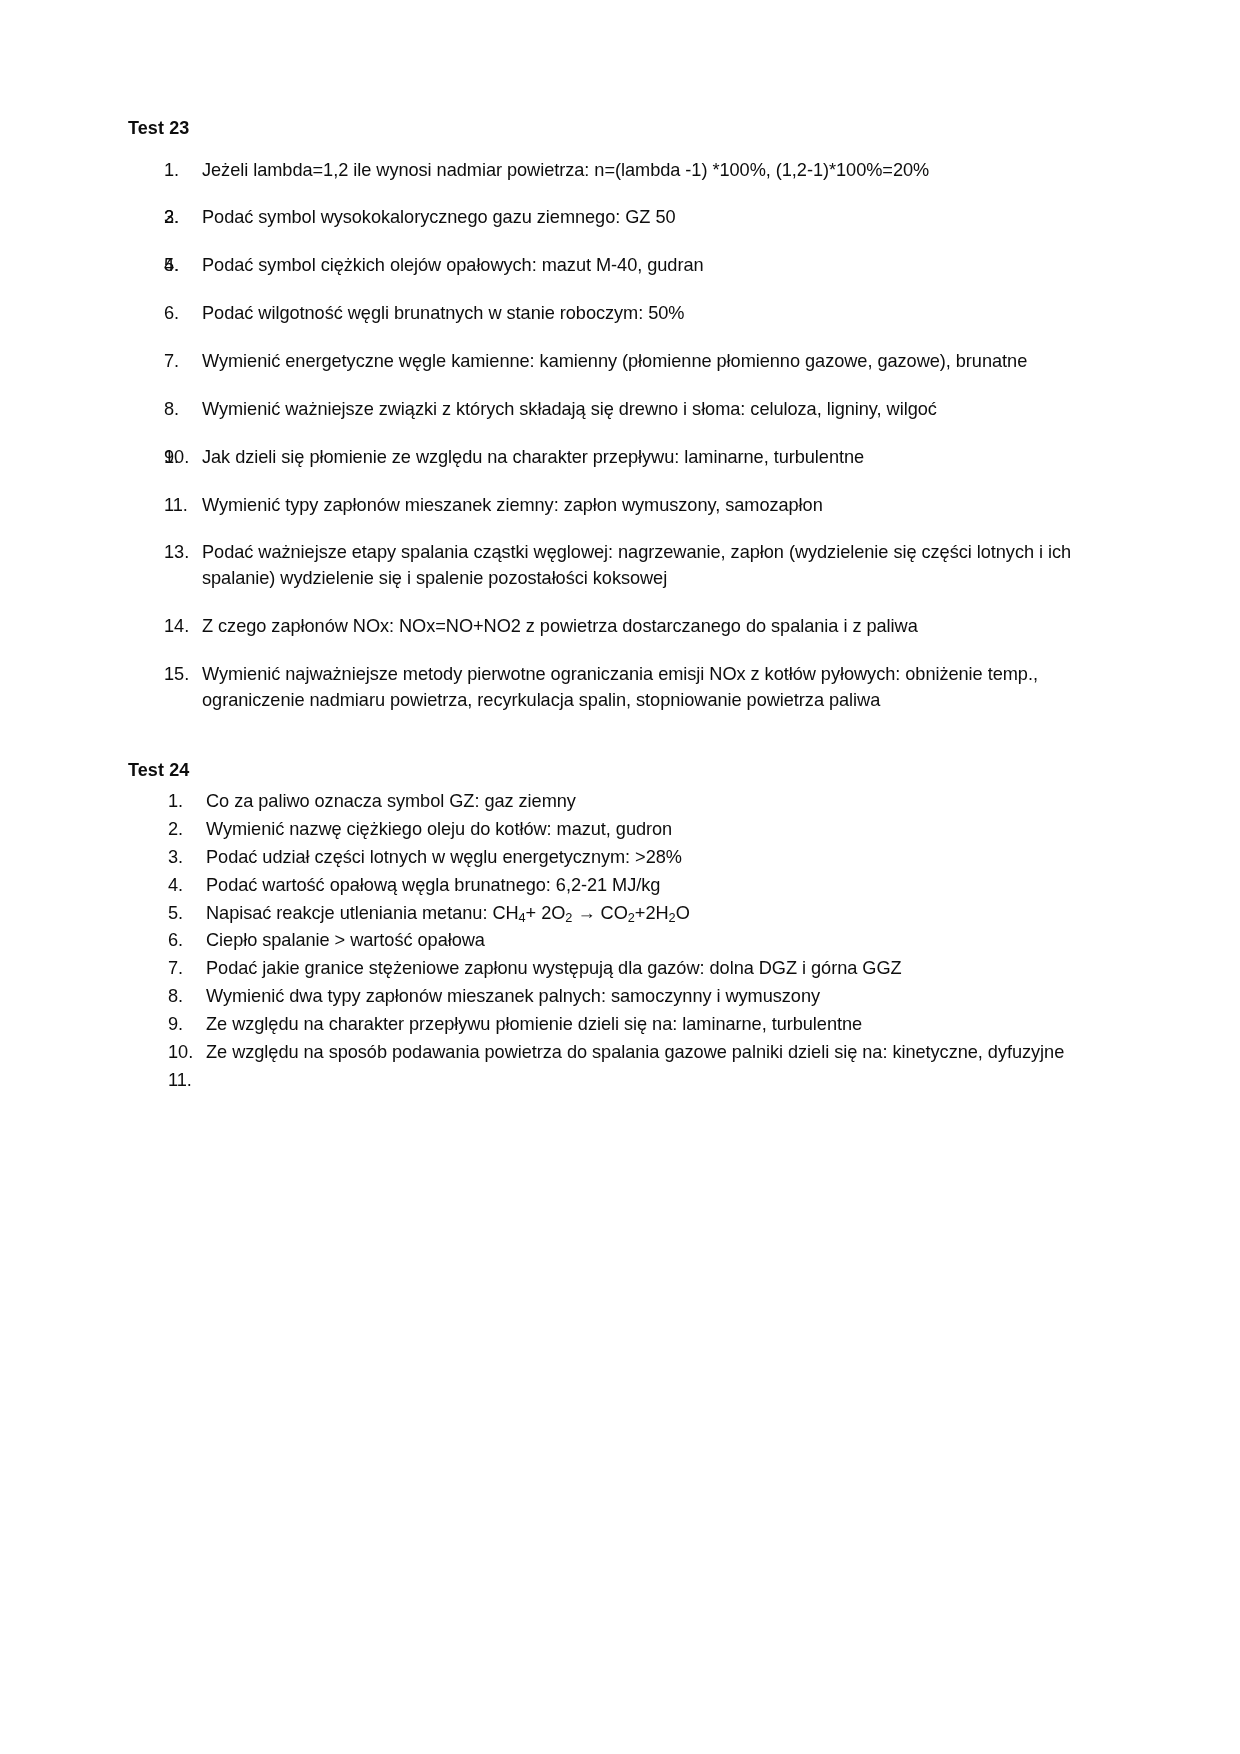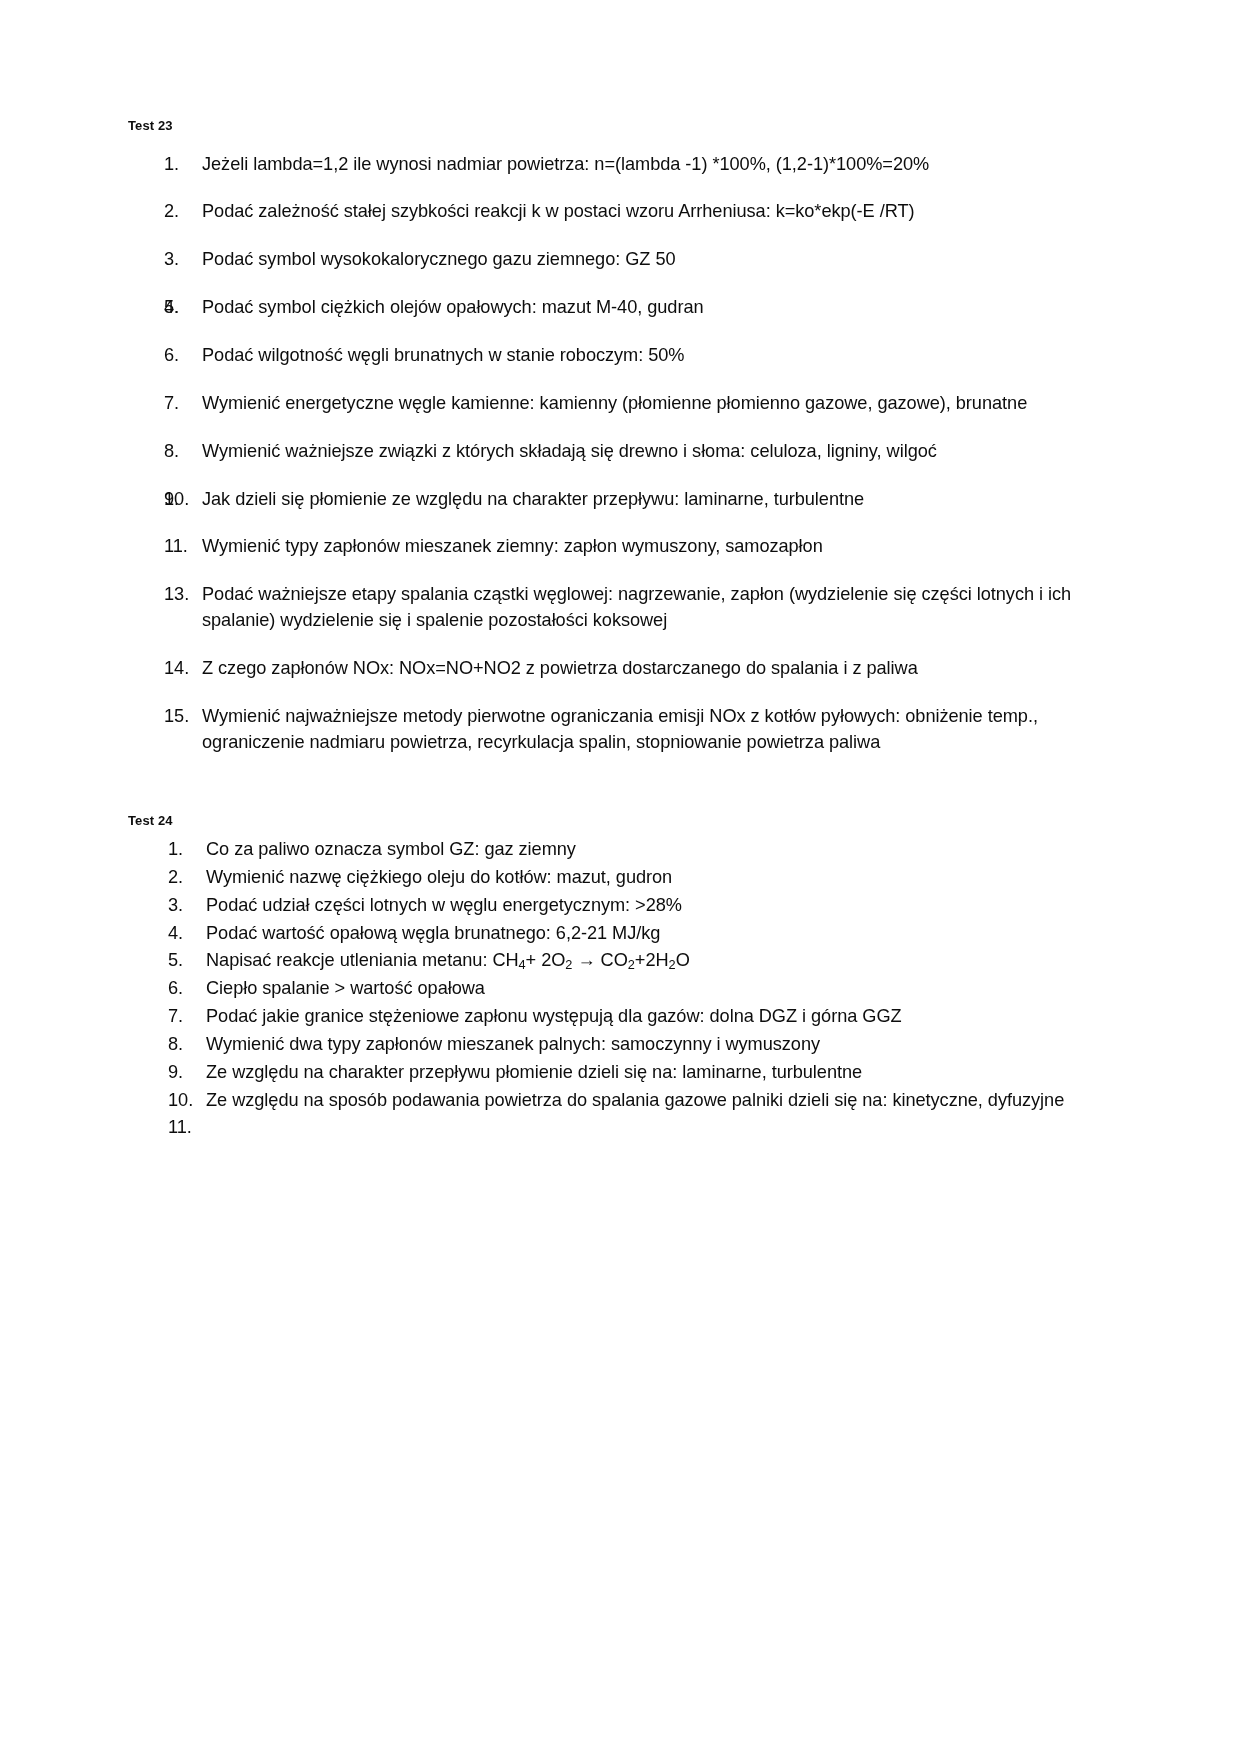--- a/index.html
+++ b/index.html
@@ -19,21 +19,21 @@
   .page {
     position: relative;
     width: 1240px;
     height: 1754px;
     box-sizing: border-box;
     padding: 118px 118px 60px 128px;
     background: #ffffff;
   }
 
   .doc-heading {
-    font-size: 13px;
+    font-size: 18px;
     font-weight: bold;
     letter-spacing: 0.1px;
     line-height: 1.2;
     margin: 0 0 18px 0;
   }
 
   
   ol.qlist {
     list-style: none;
     margin: 0;
@@ -63,41 +63,41 @@
   ol.loose > li:last-child { margin-bottom: 16px; }
 
   
   ol.tight > li { margin-bottom: 2px; }
   ol.tight > li:last-child { margin-bottom: 0; }
   ol.tight > li { padding-left: 78px; }
   ol.tight > li .num { left: 40px; }
 
   .section-gap { height: 30px; }
 
-  .heading-24 { margin-top: 12px; margin-bottom: 8px; }
+  .heading-24 { margin-top: 0; margin-bottom: 8px; }
 
   sub {
     font-size: 0.70em;
     vertical-align: -0.22em;
     line-height: 0;
   }
 
   .arrow { letter-spacing: 0; }
 </style>
 </head>
 <body>
 
 <div class="page">
 
   <div>
     <div class="doc-heading">Test 23</div>
 
     <ol class="qlist loose">
       <li><span class="num">1.</span><span class="txt">Jeżeli  lambda=1,2 ile wynosi nadmiar powietrza: n=(lambda -1) *100%, (1,2-1)*100%=20%</span></li>
-      <li><span class="num">2.</span><span class="txt">Podać zależność stałej szybkości reakcji k w postaci wzoru Arrheniusa: k=ko*ekp(-E /RT)</span></li>
+      <li><span class="num">2.</span></li>
       <li><span class="num">3.</span><span class="txt">Podać symbol wysokokalorycznego gazu ziemnego: GZ 50</span></li>
       <li><span class="num">4.</span></li>
       <li><span class="num">5.</span><span class="txt">Podać symbol ciężkich olejów opałowych: mazut M-40, gudran</span></li>
       <li><span class="num">6.</span><span class="txt">Podać wilgotność węgli brunatnych w stanie roboczym: 50%</span></li>
       <li><span class="num">7.</span><span class="txt">Wymienić energetyczne węgle kamienne: kamienny (płomienne płomienno gazowe, gazowe), brunatne</span></li>
       <li><span class="num">8.</span><span class="txt">Wymienić ważniejsze związki z których składają się drewno i słoma: celuloza, ligniny, wilgoć</span></li>
       <li><span class="num">9.</span></li>
       <li><span class="num">10.</span><span class="txt">Jak dzieli się płomienie ze względu na charakter przepływu: laminarne, turbulentne</span></li>
       <li><span class="num">11.</span><span class="txt">Wymienić typy zapłonów mieszanek ziemny: zapłon wymuszony, samozapłon</span></li>
       <li><span class="num">13.</span><span class="txt">Podać ważniejsze etapy spalania cząstki węglowej: nagrzewanie, zapłon (wydzielenie się części lotnych i ich spalanie) wydzielenie się i spalenie pozostałości koksowej</span></li>

